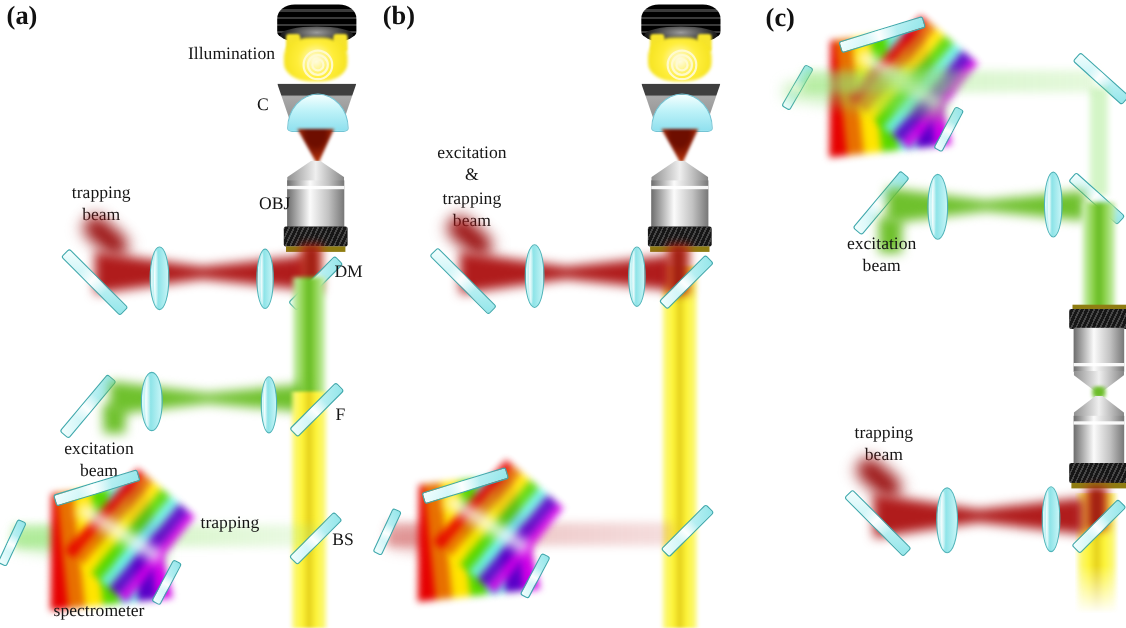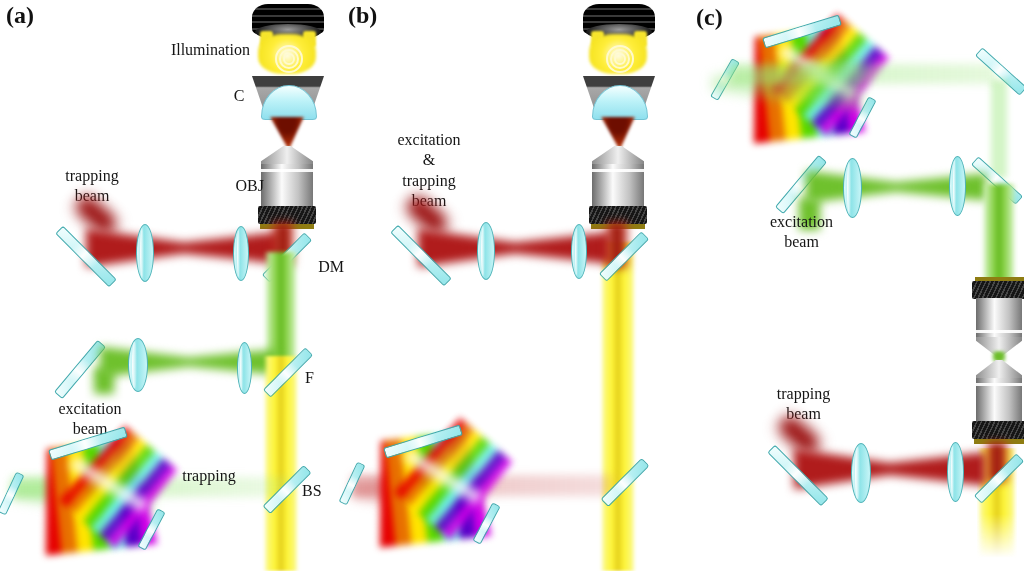--- a/index.html
+++ b/index.html
@@ -91,21 +91,21 @@
     <div class="st lens" style="left:136px;top:224px;height:56px">
         <i></i>
       </div>
     <div class="st lens" style="left:233px;top:226px;height:53px;width:14px">
         <i></i>
       </div>
 
     <div class="st mirror" style="left:257px;top:252px;width:58px;transform:rotate(-45deg)">
         <i></i>
       </div>
-    <div class="st lbl" style="left:304px;top:257px;width:40px;text-align:right">DM</div>
+    <div class="st lbl" style="left:304px;top:238px;width:40px;text-align:left">DM</div>
 
     <div class="st grn" style="left:264px;top:252px;width:34px;height:108px;filter:blur(2px)"></div>
 
     <div class="st mirror" style="left:46px;top:364px;width:66px;transform:rotate(-50deg)">
         <i></i>
       </div>
     <div class="st" style="left:94px;top:368px;width:20px;height:26px;background:var(--excitation-beam-green);filter:blur(5px)"></div>
     <div class="st" style="left:100px;top:346px;width:178px;height:32px;filter:blur(5px)">
         <div class="bowtie" style="background:var(--excitation-beam-green)"></div>
       </div>
@@ -143,20 +143,21 @@
     <div class="st" style="left:66px;top:478px;width:86px;height:13px;background:rgba(255,255,255,.75);transform:rotate(32deg);filter:blur(5px)"></div>
     <div class="st mirror" style="left:48px;top:438px;width:78px;transform:rotate(-17deg)">
         <i></i>
       </div>
     <div class="st mirror sm" style="left:130px;top:525px;width:41px;transform:rotate(-62deg)">
         <i></i>
       </div>
     <div class="st mirror sm" style="left:-11px;top:489px;width:42px;transform:rotate(-65deg)">
         <i></i>
       </div>
+    <div class="st lbl" style="left:28px;top:546px;width:124px">spectrometer</div>
   </div>
 
   <div class="panel">
     <div class="st tag" style="left:348px;top:2px">(b)</div>
 
     <div class="st lamp-house" style="left:583px;top:4px;width:72px;height:30px"></div>
     <div class="st lamp-rim" style="left:586px;top:24px;width:66px;height:16px"></div>
     <div class="st ear" style="left:591px;top:31px;width:13px;height:16px;filter:blur(1px)"></div>
     <div class="st ear" style="left:634px;top:31px;width:13px;height:16px;filter:blur(1px)"></div>
     <div class="st bulb" style="left:589px;top:34px;width:58px;height:40px;filter:blur(1.5px)"></div>

